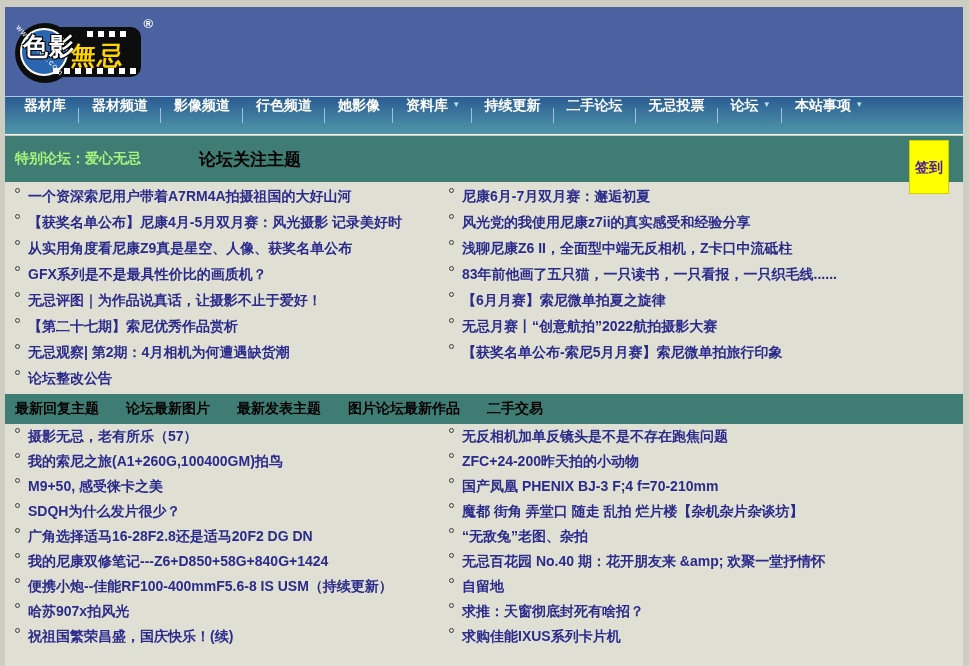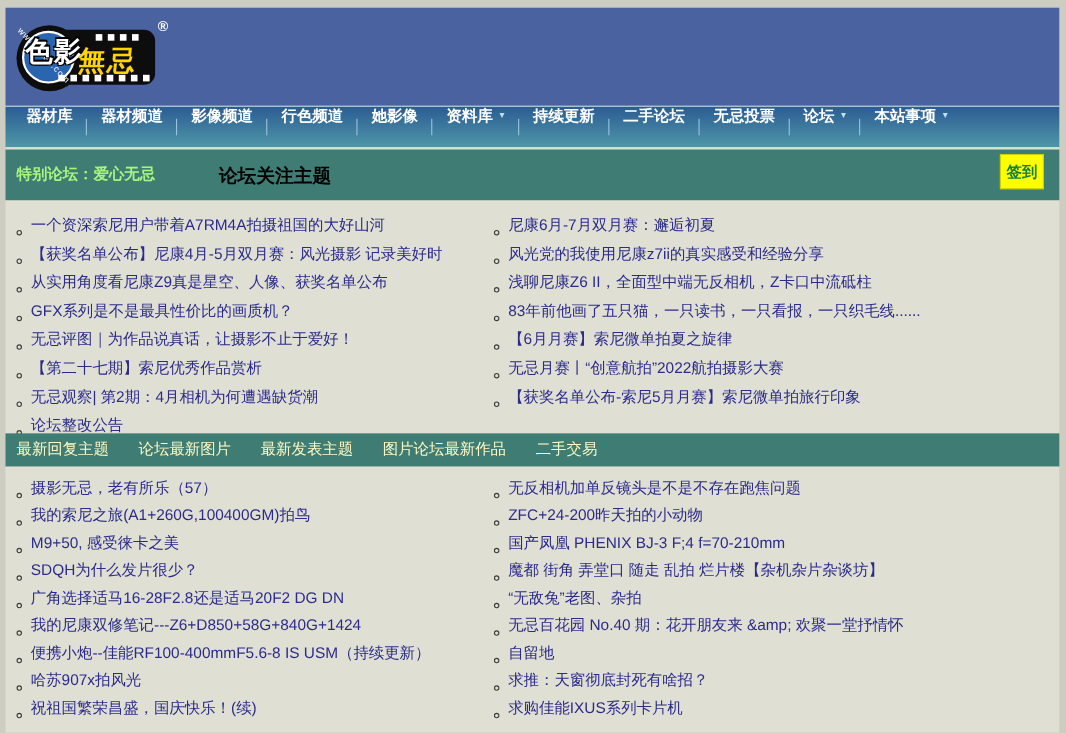--- a/index.html
+++ b/index.html
@@ -34,40 +34,40 @@
   .nav-item { position:relative; color:#fff; font-weight:bold; font-size:14px;
               padding:0 13px; height:100%; display:flex; align-items:flex-start; gap:6px; cursor:pointer; white-space:nowrap; }
   .nav-item:not(:last-child)::after { content:""; position:absolute; right:0; top:11px; width:1px; height:15px; background:#9cc2dd; }
   .caret { font-size:9px; color:#bfe2ee; margin-top:2px; }
 
   
   .bar { background:#3f7d74; display:flex; align-items:center; position:relative; }
   .special-bar { height:46px; margin-top:1px; padding:0 10px; }
   .special-label { color:#a8f57e; font-weight:bold; font-size:14px; cursor:pointer; }
   .focus-label  { color:#000000; font-weight:bold; font-size:17px; margin-left:58px; cursor:pointer; }
-  .signin-btn { position:absolute; right:14px; top:4px; background:#ffff00; color:#15803d;
-                font-weight:bold; font-size:14px; line-height:18px; padding:6px 5px;
+  .signin-btn { position:absolute; right:14px; top:4px; background:#ffff00; color:#4c1d95;
+                font-weight:bold; font-size:14px; line-height:18px; padding:17px 5px;
                 border:1px solid #cfcf00; cursor:pointer; }
 
   
   .topics { background:#dfdfd3; display:flex; padding-left:8px; }
   .topics-1 { height:212px; padding-top:6px; }
   .topics-2 { height:251px; padding-top:4px; }
   .col-left  { width:434px; flex:none; }
   .col-right { flex:1; }
   ul.topic-list { list-style:none; margin:0; padding:0; }
   .topics-1 li { height:26px; }
   .topics-2 li { height:25px; }
-  li.topic-row { display:flex; align-items:flex-end; }
+  li.topic-row { display:flex; align-items:flex-start;font-weight:bold; }
   .bullet { width:5px; height:5px; border:1px solid #3c3c3c; border-radius:50%; margin:0 8px 0 2px; flex:none; }
   a.topic { color:#2b2b8c; font-size:14px; text-decoration:none; white-space:nowrap; cursor:pointer; }
 
   
   .tabbar { height:30px; padding-left:10px; gap:27px; }
-  .tab { color:#fef9c3; font-weight:normal; font-size:14px; cursor:pointer; white-space:nowrap; }
+  .tab { color:#000000; font-weight:bold; font-size:14px; cursor:pointer; white-space:nowrap; }
 
   .bottom-strip { height:6px; background:#3f7d74; }
 </style>
 </head>
 <body>
 
 <div class="page">
 
   <div class="header">
     <div class="logo">

